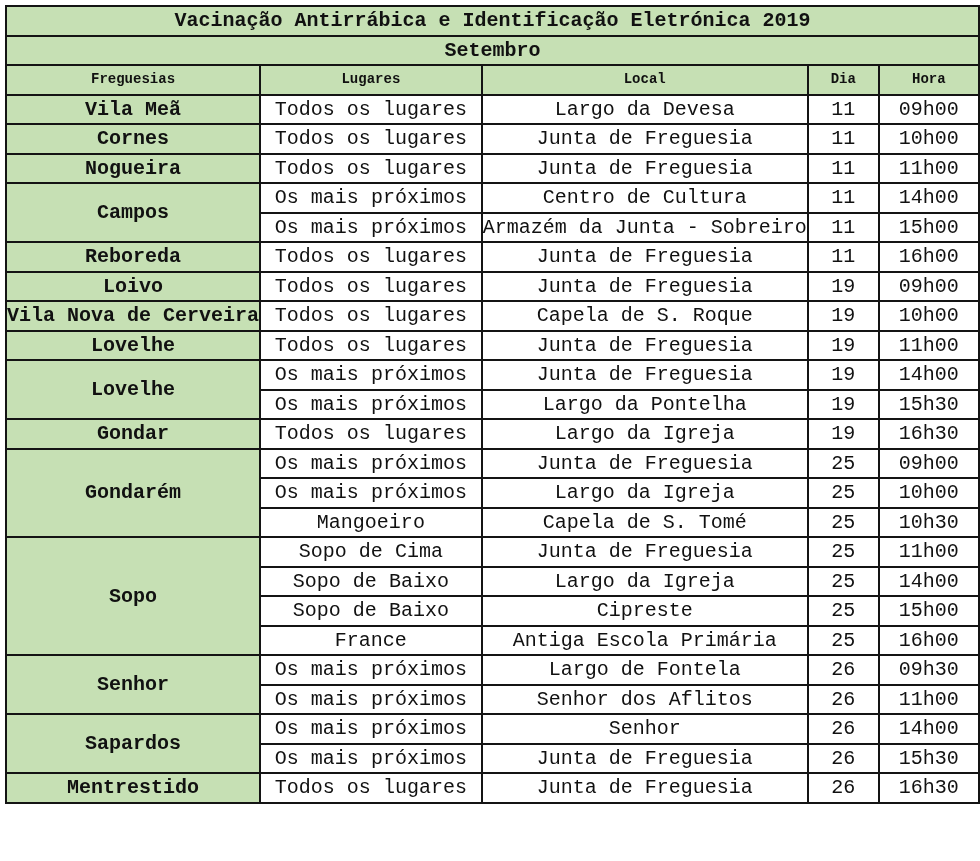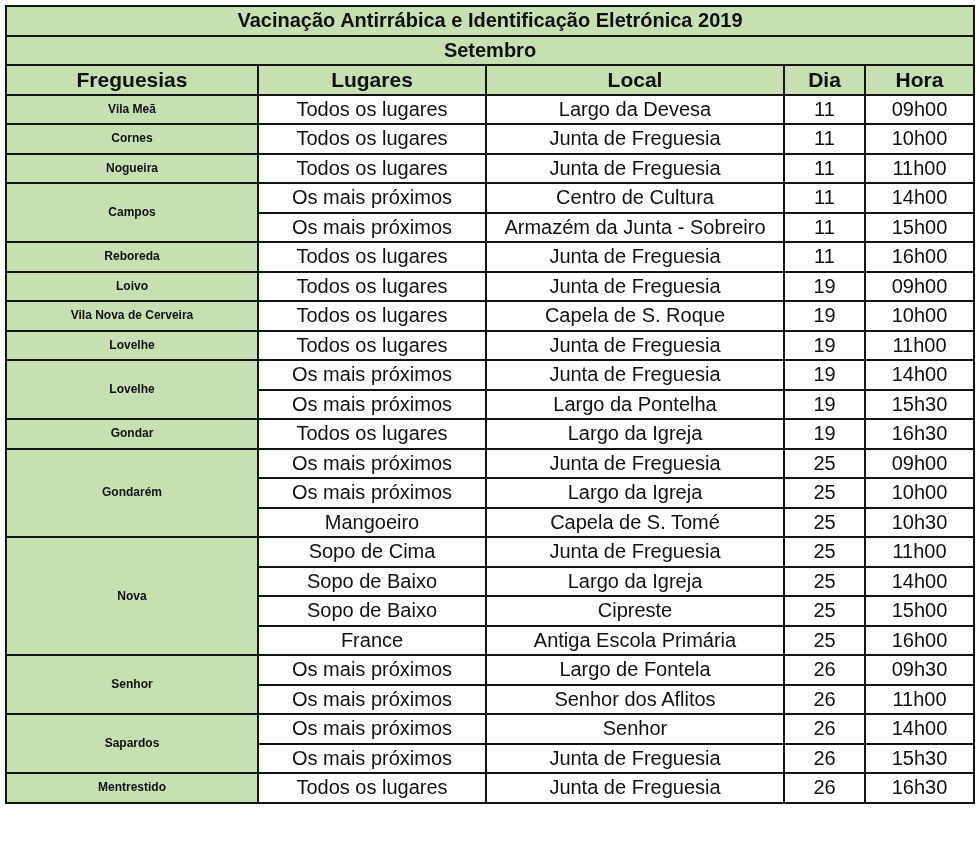--- a/index.html
+++ b/index.html
@@ -1,35 +1,35 @@
 <!DOCTYPE html>
 <html><head>
 <meta charset="utf-8">
 <style>
   html, body { margin: 0; padding: 0; background: #ffffff; }
   body { width: 980px; height: 861px; overflow: hidden; position: relative; }
   .sheet {
     position: absolute; left: 5px; top: 5px;
     border-collapse: collapse;
-    font-family: Liberation Sans, sans-serif;
+    font-family: Liberation Mono, monospace;
     font-size: 20px; color: #111;
     table-layout: fixed;
     padding-left: 29px;
   }
   .sheet td, .sheet th {
     border: 2px solid #141414;
     text-align: center; vertical-align: middle;
     padding: 0; height: 27.5px; line-height: 27px;
     white-space: nowrap; overflow: hidden;
   }
   .green { background: #c6e0b4; }
   .white { background: #ffffff; }
   .title-cell { font-weight: bold; font-size: 20px; }
-  .hdr { font-weight: bold; font-size: 21px; }
-  .freg { font-weight: bold; font-size: 12px; }
+  .hdr { font-weight: bold; font-size: 14px; }
+  .freg { font-weight: bold; font-size: 20px; }
 </style>
 </head>
 <body>
 
 <table class="sheet">
   <colgroup>
     <col style="width:252px">
     <col style="width:228px">
     <col style="width:298px">
     <col style="width:81px">
@@ -146,21 +146,21 @@
         <td class="white">25</td>
         <td class="white">10h00</td>
       </tr>
       <tr>
         <td class="white">Mangoeiro</td>
         <td class="white">Capela de S. Tomé</td>
         <td class="white">25</td>
         <td class="white">10h30</td>
       </tr>
       <tr>
-        <td class="green freg" rowspan="4">Nova</td>
+        <td class="green freg" rowspan="4">Sopo</td>
         <td class="white">Sopo de Cima</td>
         <td class="white">Junta de Freguesia</td>
         <td class="white">25</td>
         <td class="white">11h00</td>
       </tr>
       <tr>
         <td class="white">Sopo de Baixo</td>
         <td class="white">Largo da Igreja</td>
         <td class="white">25</td>
         <td class="white">14h00</td>

